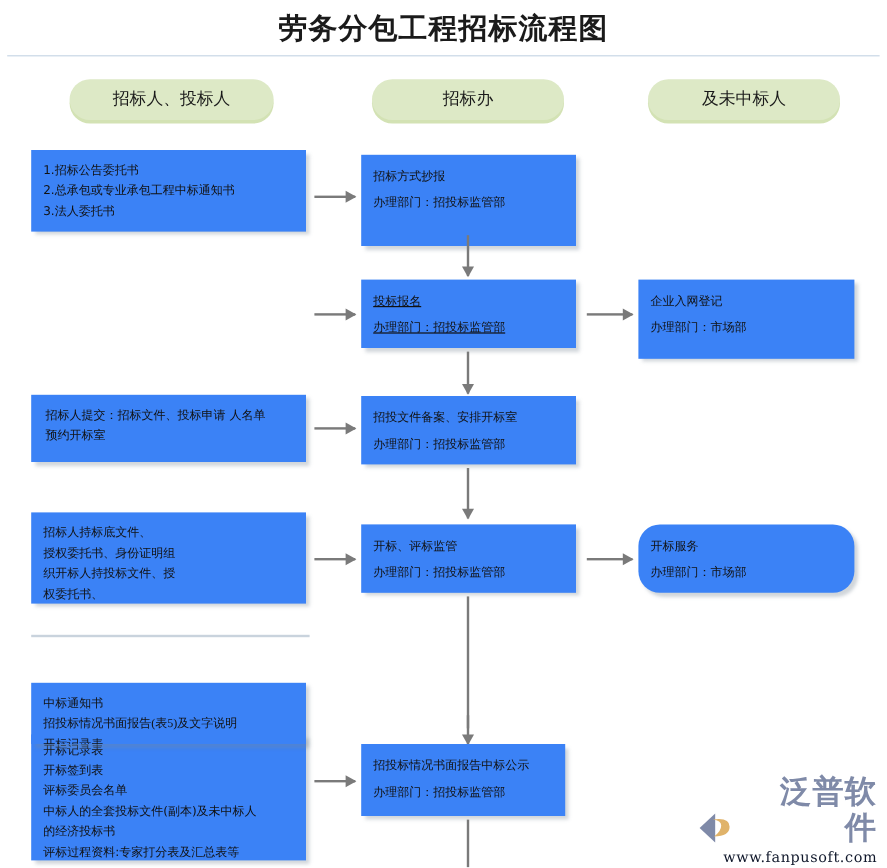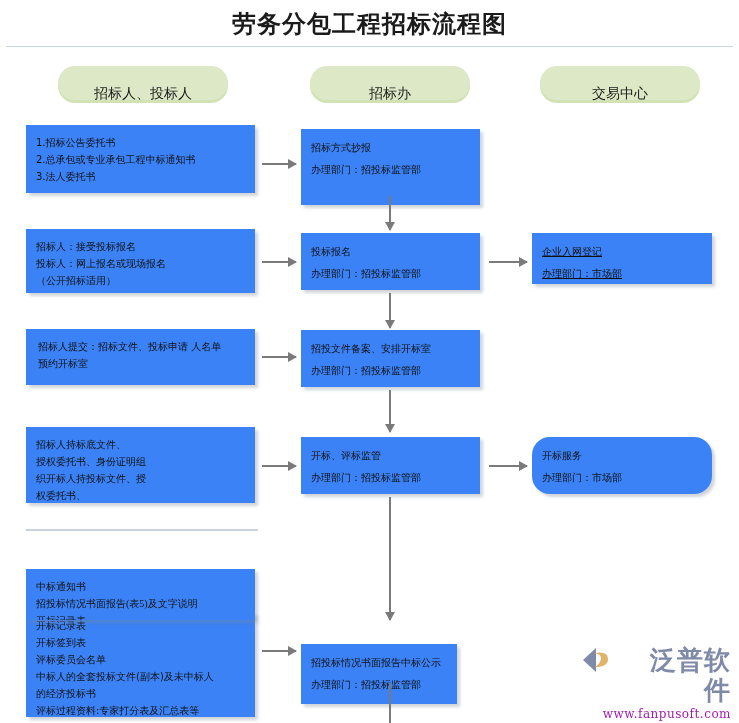--- a/index.html
+++ b/index.html
@@ -38,21 +38,21 @@
     background: #c8d6e5;
   }
   
   .lane-head {
     position: absolute;
     height: 34px;
     border-radius: 17px;
     background: #dde9c6;
     box-shadow: 0 3px 0 0 #d3e2b4;
     display: flex;
-    align-items: flex-end;
+    align-items: center;
     justify-content: center;
     font-size: 14px;
     color: #1a1a1a;
     font-weight: normal;
   }
   .lane-head .lane-label {
     display: block;
     line-height: 1;
   }
   
@@ -123,86 +123,83 @@
   .logo {
     position: absolute;
     right: 8px;
     bottom: 6px;
     width: 150px;
     height: 72px;
     text-align: right;
   }
   .logo-row {
     display: flex;
-    align-items: flex-start;
+    align-items: flex-end;
     justify-content: flex-end;
     gap: 20px;
   }
   .logo-mark {
     width: 30px;
     height: 30px;
     position: relative;
     display: inline-block;
   }
   .logo-text {
     font-size: 26px;
     font-weight: bold;
     color: #7f8aa8;
     letter-spacing: 1px;
     line-height: 30px;
   }
   .logo-url {
     font-size: 12px;
-    color: #a21caf;
+    color: #0f172a;
     letter-spacing: 0.5px;
     margin-top: 2px;
     font-family: "DejaVu Serif", "Liberation Serif", serif;
   }
 </style>
 </head>
 <body>
 
 <div id="canvas">
 
   <div class="title">劳务分包工程招标流程图</div>
   <div class="title-rule"></div>
 
   <div class="lane-head" style="left:58px; top:66px; width:170px;">
     <span class="lane-label">招标人、投标人</span>
   </div>
   <div class="lane-head" style="left:310px; top:66px; width:160px;">
     <span class="lane-label">招标办</span>
   </div>
   <div class="lane-head" style="left:540px; top:66px; width:160px;">
-    <span class="lane-label">交易中心</span>
+    <span class="lane-label">及未中标人</span>
   </div>
 
   <div class="pbox tight" style="left:26px; top:125px; width:229px; height:68px;">1.招标公告委托书
 2.总承包或专业承包工程中标通知书
 3.法人委托书</div>
 
   <div class="h-arrow" style="left:262px; top:163px; width:34px;"></div>
 
   <div class="pbox spaced" style="left:301px; top:129px; width:179px; height:76px;">招标方式抄报
 办理部门：招投标监管部</div>
 
   <div class="v-arrow" style="left:389px; top:196px; height:34px;"></div>
 
-  <div class="pbox tight" style="left:26px; top:229px; width:229px; height:64px;">招标人：接受投标报名
-投标人：网上报名或现场报名
-（公开招标适用）</div>
 
   <div class="h-arrow" style="left:262px; top:261px; width:34px;"></div>
 
-  <div class="pbox spaced" style="left:301px; top:233px; width:179px; height:57px;">投标报名
+  <div class="pbox spaced" style="left:301px; top:233px; width:179px; height:57px;text-decoration:underline;">投标报名
 办理部门：招投标监管部</div>
 
   <div class="h-arrow" style="left:489px; top:261px; width:38px;"></div>
 
-  <div class="pbox spaced" style="left:532px; top:233px; width:180px; height:51px;text-decoration:underline;">企业入网登记
+  <div class="pbox spaced" style="left:532px; top:233px; width:180px; height:66px;">企业入网登记
 办理部门：市场部</div>
 
   <div class="v-arrow" style="left:389px; top:293px; height:35px;"></div>
 
   <div class="pbox tight" style="left:26px; top:329px; width:229px; height:56px;padding-left:12px;">招标人提交：招标文件、投标申请 人名单
 预约开标室</div>
 
   <div class="h-arrow" style="left:262px; top:356px; width:34px;"></div>
 
   <div class="pbox spaced" style="left:301px; top:330px; width:179px; height:57px;">招投文件备案、安排开标室
@@ -237,21 +234,21 @@
 
   <div class="pbox tight" style="left:26px; top:612px; width:229px; height:105px; z-index:1; padding-top:5px;">开标记录表
 开标签到表
 评标委员会名单
 中标人的全套投标文件(副本)及未中标人
 的经济投标书
 评标过程资料:专家打分表及汇总表等</div>
 
   <div class="h-arrow" style="left:262px; top:650px; width:34px;"></div>
 
-  <div class="pbox spaced" style="left:301px; top:644px; width:156px; height:60px;">招投标情况书面报告中标公示
+  <div class="pbox spaced" style="left:301px; top:620px; width:170px; height:60px;">招投标情况书面报告中标公示
 办理部门：招投标监管部</div>
 
   <div class="v-line" style="left:389px; top:683px; height:40px;"></div>
 
   <div class="logo">
     <div class="logo-row">
       <span class="logo-mark">
         <svg width="30" height="30" viewBox="0 0 30 30" xmlns="http://www.w3.org/2000/svg">
           <path d="M2 15 L15 3 L15 27 Z" fill="#7f8aa8"></path>
           <path d="M13 8 Q27 6 27 14 Q27 22 14 22 Q20 18 20 13 Q20 9 13 8 Z" fill="#e0b36a"></path>

